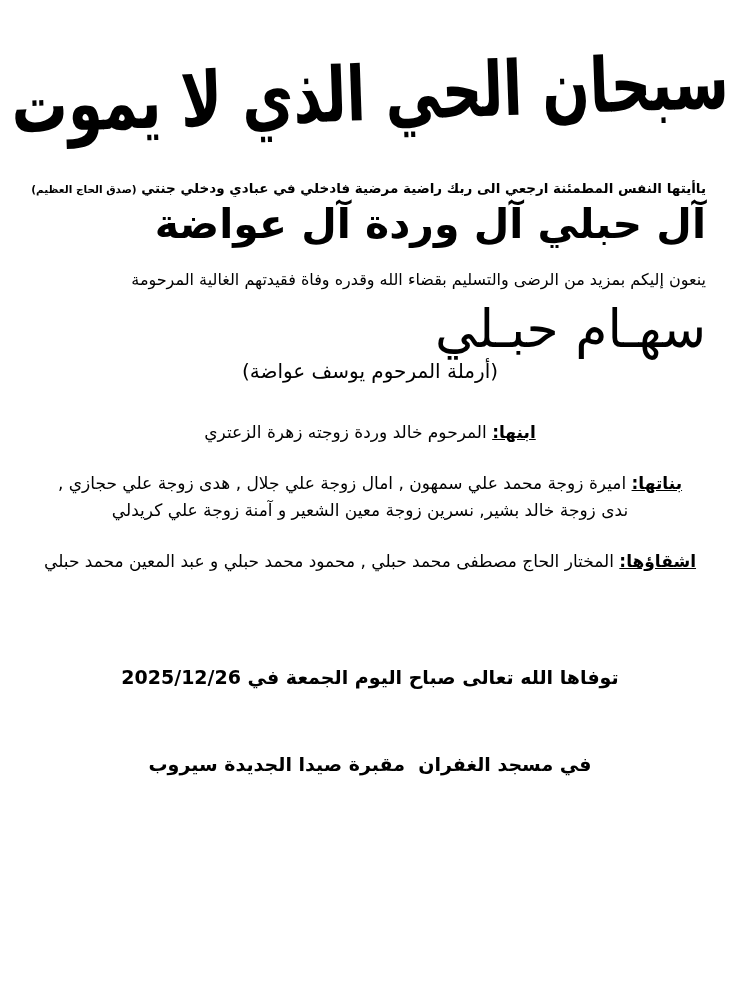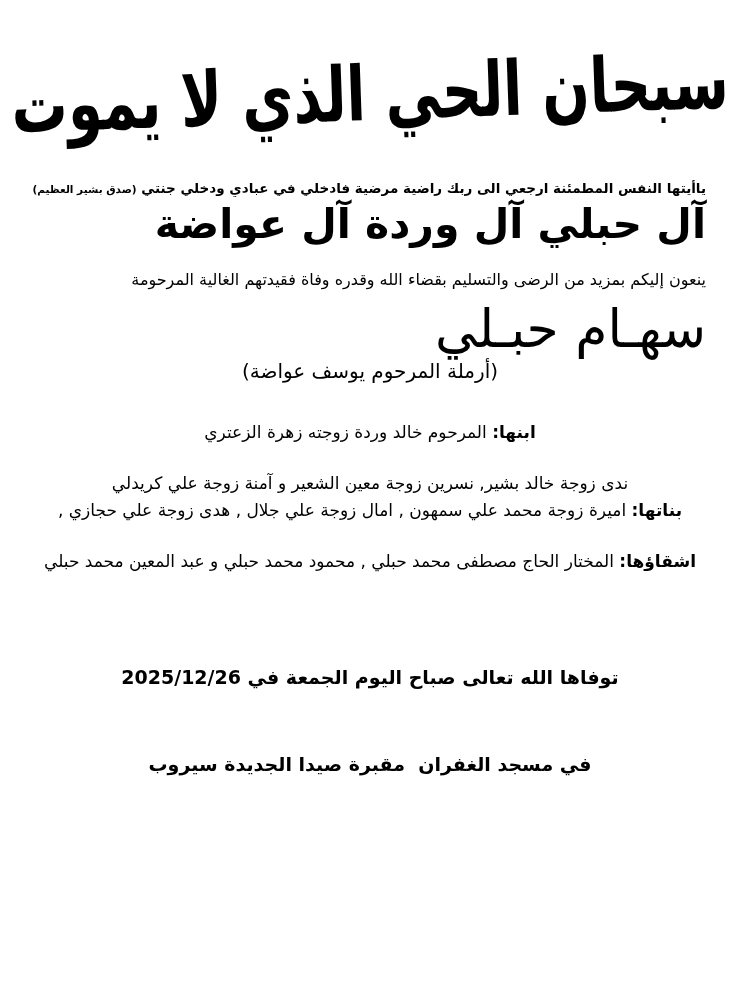--- a/index.html
+++ b/index.html
@@ -14,58 +14,58 @@
     font-size:56px;font-weight:bold;transform:rotate(-2deg) scaleY(1.35);
     transform-origin:center;white-space:nowrap;letter-spacing:0;
   }
   .verse{margin-top:12px;font-size:13.5px;font-weight:bold;text-align:center;white-space:nowrap;}
   .verse-attr{font-size:10.5px;}
   .family-title{margin-top:4px;font-size:41px;font-weight:bold;white-space:nowrap;}
   .intro{margin-top:22px;font-size:16px;text-align:right;}
   .deceased-name{margin-top:10px;font-size:52px;font-weight:normal;}
   .deceased-title{margin-top:0;font-size:20px;font-weight:normal;text-align:center;}
   .rel{font-size:17px;text-align:center;line-height:27px;margin:0;}
-  .rel .lbl{font-weight:bold;}
+  .rel .lbl{font-weight:bold;text-decoration:underline;}
   .rel-son{margin-top:36px;}
   .rel-daughters{margin-top:24px;}
   .rel-brothers{margin-top:24px;}
   .rel-line{display:block;text-align:center;}
   .funeral{margin-top:30px;font-size:19px;font-weight:bold;text-align:center;line-height:29px;white-space:pre-wrap;}
 </style>
 </head>
 <body>
 
 <div class="page">
 
   <div class="calligraphy">سبحان الحي الذي لا يموت</div>
 
   <div class="verse">
     <span>ياأيتها النفس المطمئنة ارجعي الى ربك راضية مرضية فادخلي في عبادي ودخلي جنتي</span>
-    <span class="verse-attr">(صدق بشير العظيم)</span>
+    <span class="verse-attr">(صدق الحاج العظيم)</span>
   </div>
 
   <div class="family-title">آل حبلي آل وردة آل عواضة</div>
 
   <div class="intro">ينعون إليكم بمزيد من الرضى والتسليم بقضاء الله وقدره وفاة فقيدتهم الغالية المرحومة</div>
 
   <div class="deceased-name">سهـام حبـلي</div>
 
   <div class="deceased-title">(أرملة المرحوم يوسف عواضة)</div>
 
   <p class="rel rel-son">
     <span class="lbl">ابنها:</span>
     <span>المرحوم خالد وردة زوجته زهرة الزعتري</span>
   </p>
 
   <p class="rel rel-daughters">
-    <span class="rel-line">ندى زوجة خالد بشير, نسرين زوجة معين الشعير و آمنة زوجة علي كريدلي</span>
     <span class="rel-line">
       <span class="lbl">بناتها:</span>
       <span>اميرة زوجة محمد علي سمهون , امال زوجة علي جلال , هدى زوجة علي حجازي ,</span>
     </span>
+    <span class="rel-line">ندى زوجة خالد بشير, نسرين زوجة معين الشعير و آمنة زوجة علي كريدلي</span>
   </p>
 
   <p class="rel rel-brothers">
     <span class="lbl">اشقاؤها:</span>
     <span>المختار الحاج مصطفى محمد حبلي , محمود محمد حبلي و عبد المعين محمد حبلي</span>
   </p>
 
   <div class="funeral">
     <div>توفاها الله تعالى صباح اليوم الجمعة في 2025/12/26</div>
     <div>في مسجد الغفران  مقبرة صيدا الجديدة سيروب</div>

